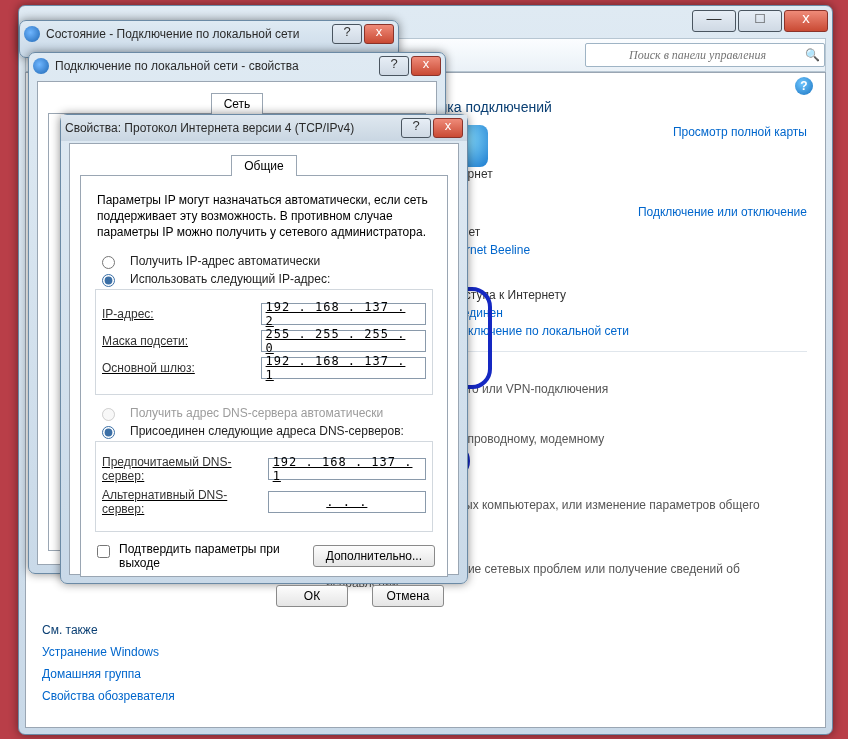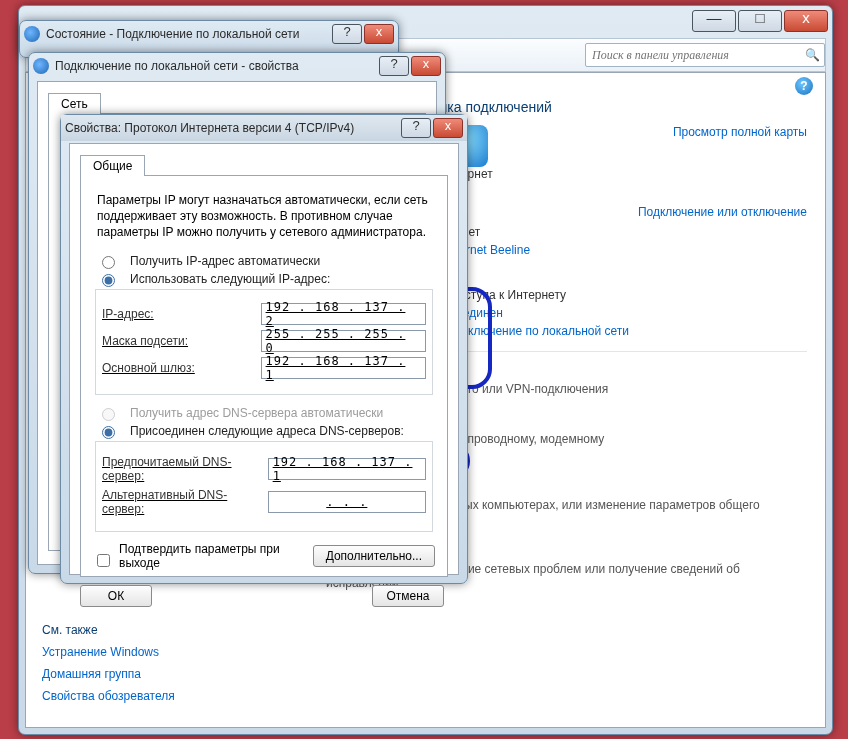--- a/index.html
+++ b/index.html
@@ -60,21 +60,21 @@
     border: 1px solid #b7c6d2;
     display: flex; align-items: center;
   }
   #cp-head .seg { padding: 0 10px 0 14px; border-right: 1px solid #c5d0db; height: 100%; display: flex; align-items: center; color: #2a2a2a;}
   #cp-head .search {
     margin-left: auto; width: 230px; height: 22px;
     border: 1px solid #9fb4c5; border-radius: 2px;
     background: #fff; display: flex; align-items: center; padding: 0 4px;
   }
   #cp-head .search input {
-    flex: 1; border: none; outline: none; font: italic 12px "Segoe UI"; color: #7b7b7b; background: transparent;
+    flex: 1; border: none; outline: none; font: italic 12px "Segoe UI"; color: #7b7b7b; background: transparent; text-align: center;
   }
   #cp-head .refresh {
     width: 22px; height: 22px; border: 1px solid #9fb4c5; border-radius: 2px;
     margin: 0 6px; display: flex; align-items: center; justify-content: center; color: #3a78b3;
     background: linear-gradient(#fff,#e9eef4);
   }
   #cp-client { left: 6px; right: 6px; top: 66px; bottom: 6px; background: #fff; }
   #cp-blue-help {
     position: absolute; right: 12px; top: 4px; width: 18px; height: 18px;
     border-radius: 50%; background: radial-gradient(circle at 40% 35%, #6fc6ff, #1973c0);
@@ -110,21 +110,21 @@
     position: absolute; left: 16px; bottom: 16px; width: 210px; color: #083a73;
     font-size: 12px;
   }
   #cp-side .hdr { color: #0a3f73; margin-bottom: 8px; }
   #cp-side .item { color: #0066cc; margin-bottom: 8px; cursor: pointer; }
 
   
   #w-status { left: 19px; top: 20px; width: 378px; height: 36px; }
   #w-props  { left: 28px; top: 52px; width: 416px; height: 520px; }
   #w-props .client { left: 8px; right: 8px; top: 28px; bottom: 8px; padding: 10px; }
-  .tab-strip { display: flex; }
+  .tab-strip { display: flex; justify-content: center; }
   .tab {
     padding: 3px 12px; border: 1px solid #9aa6b3; background: #fff;
     border-bottom: none; position: relative; top: 1px;
   }
   .tab-body { border: 1px solid #9aa6b3; height: calc(100% - 26px); background: #fff;}
 
   
   #dlg { left: 60px; top: 114px; width: 406px; height: 468px; z-index: 50;}
   #dlg .titlebar { background: linear-gradient(#dfe8f0,#c9d6e2); }
   #dlg .client { left: 8px; right: 8px; top: 28px; bottom: 8px; padding: 10px; }
@@ -140,26 +140,26 @@
     display: flex; align-items: center; margin: 5px 0; gap: 8px; text-decoration: underline;
   }
   .form-row .flab { width: 155px; color: #333; font-size: 12px;}
   .group.dns .form-row .flab { width: 170px; }
   .ipbox {
     width: 160px; height: 20px; border: 1px solid #8a9aab; background: #fff;
     display: flex; align-items: center; justify-content: center;
     font-family: Consolas, monospace; letter-spacing: 1px; font-size: 12px;
     padding: 0 4px;
   }
-  .check-row { display: flex; align-items: flex-end; gap: 6px; margin: 10px 4px 0 4px;}
+  .check-row { display: flex; align-items: flex-start; gap: 6px; margin: 10px 4px 0 4px;}
   .btn7 {
     height: 22px; padding: 0 12px; border: 1px solid #8a8a8a; border-radius: 3px;
     background: linear-gradient(#fdfdfd, #e5e5e5); font-size: 12px; cursor: pointer;
   }
-  .dlg-footer { display: flex; justify-content: space-between; gap: 8px; margin-top: 8px; padding-right: 4px;}
+  .dlg-footer { display: flex; justify-content: flex-end; gap: 24px; margin-top: 8px; padding-right: 4px;}
 
   
   .circle-annot {
     position: absolute; border: 4px solid #1528c2; border-radius: 20px;
     pointer-events: none;
   }
   .arrow {
     position: absolute; width: 46px; height: 28px; pointer-events: none;
   }
   .arrow svg { width: 100%; height: 100%; }

